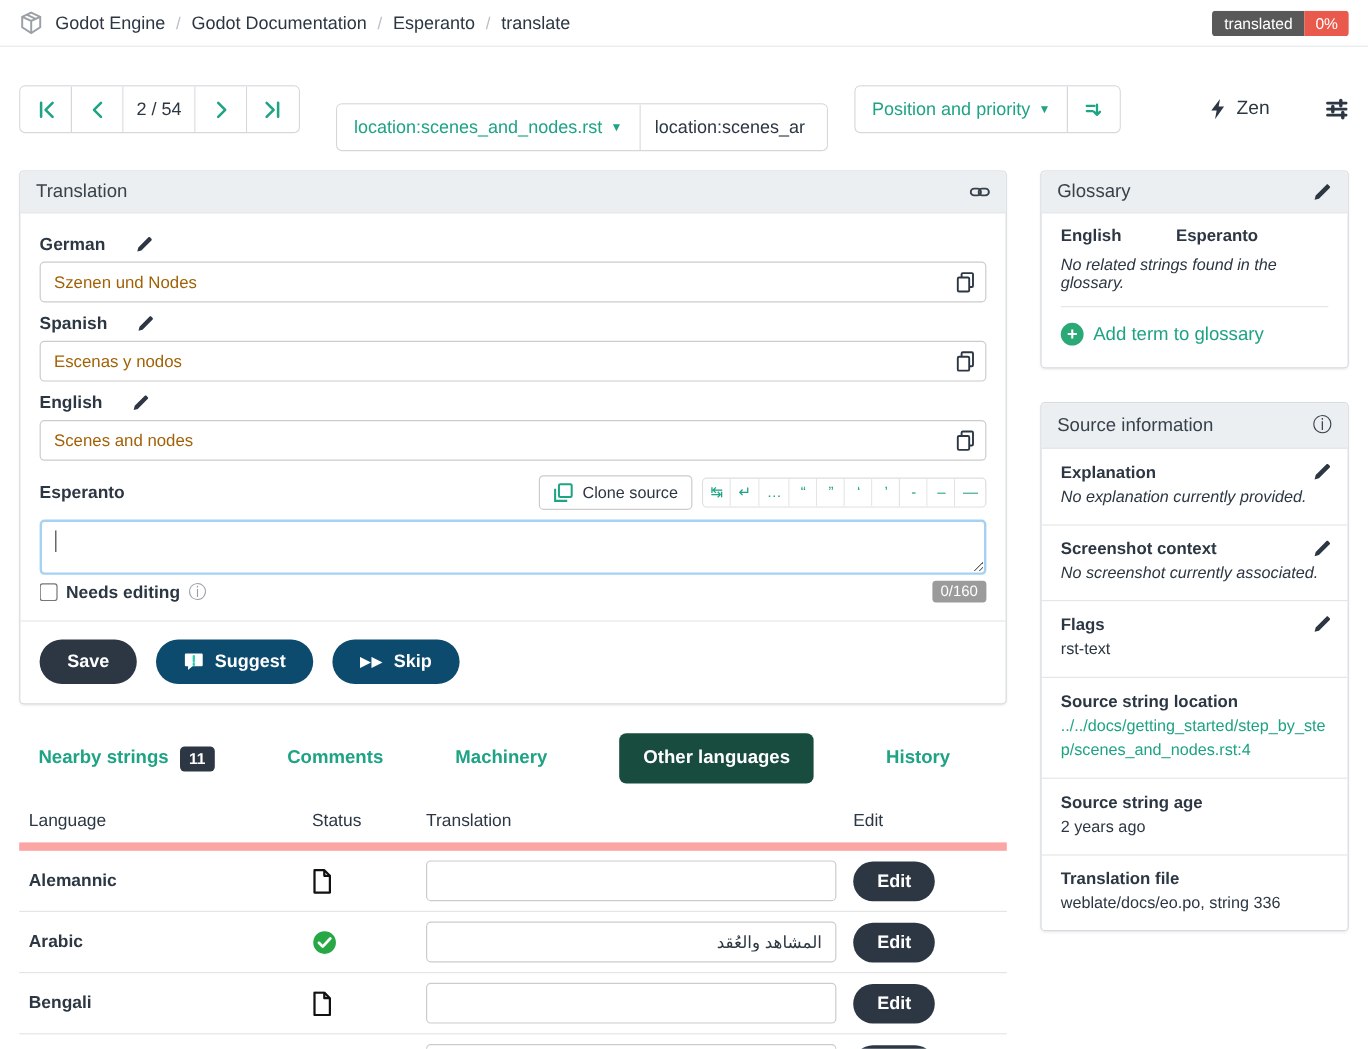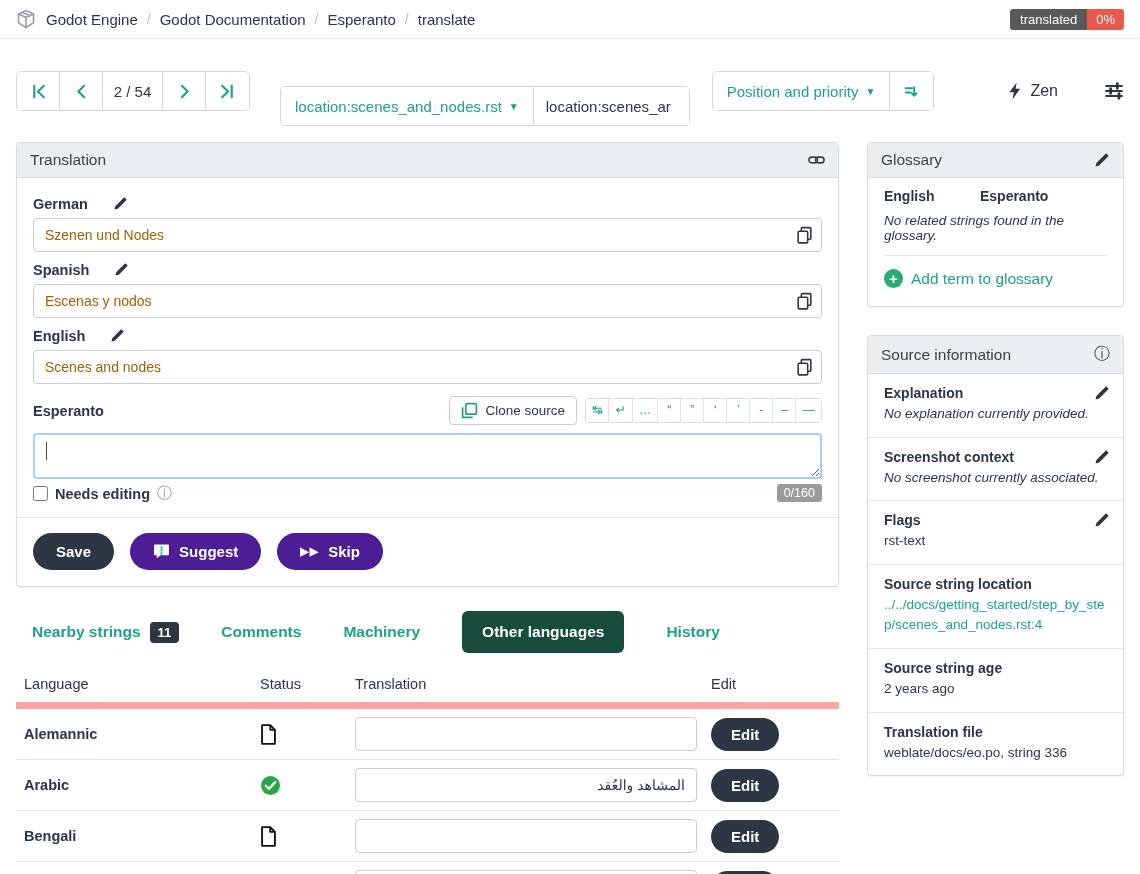--- a/index.html
+++ b/index.html
@@ -73,25 +73,25 @@
   .needs-edit input { width:15px; height:15px; }
   .needs-edit .ne-label { font-weight:bold; font-size:14.5px; }
   .info-glyph { color:#9aa0a5; font-size:15px; }
   .counter-badge { background:#9b9b9b; color:#fff; font-size:12.5px; padding:2px 7px; border-radius:3px; }
 
   .tp-divider { border-top:1px solid #e6e6e6; margin:14px -16px 0; }
   .actions { display:flex; gap:16px; padding-top:15px; }
   .pill { border:0; border-radius:20px; font-weight:bold; font-size:15px; padding:10px 23px;
     cursor:pointer; font-family:inherit; display:flex; align-items:center; gap:9px; }
   .pill.dark { background:#2c3743; color:#fff; }
-  .pill.teal { background:#4c1d95; color:#fff; }
+  .pill.teal { background:#0c4a6e; color:#fff; }
   .ff-glyph { font-size:11px; letter-spacing:1px; }
 
   
-  .tabs { display:flex; align-items:center; margin:23px 0 6px; padding-left:16px; gap:42px; height:44px; }
+  .tabs { display:flex; align-items:center; margin:23px 0 6px; padding-left:16px; gap:60px; height:44px; }
   .tab { color:#1fa385; font-weight:bold; font-size:15.5px; background:none; border:0; cursor:pointer;
     font-family:inherit; display:flex; align-items:center; gap:9px; }
   .tab.active { background:#174c3e; color:#fff; border-radius:6px; padding:12px 20px; }
   .tab-badge { background:#2c3743; color:#fff; font-size:13px; font-weight:bold; border-radius:4px; padding:3px 8px; }
 
   
   .ol-table { margin-top:14px; }
   .ol-head, .ol-row { display:grid; grid-template-columns:236px 95px 356px 1fr; align-items:center; }
   .ol-head { font-size:14.5px; color:#2c3743; padding:8px 8px 10px; border-bottom:7px solid #fca5a5; }
   .ol-row { padding:7px 0 7px 8px; border-bottom:1px solid #e5e5e5; min-height:51px; }

